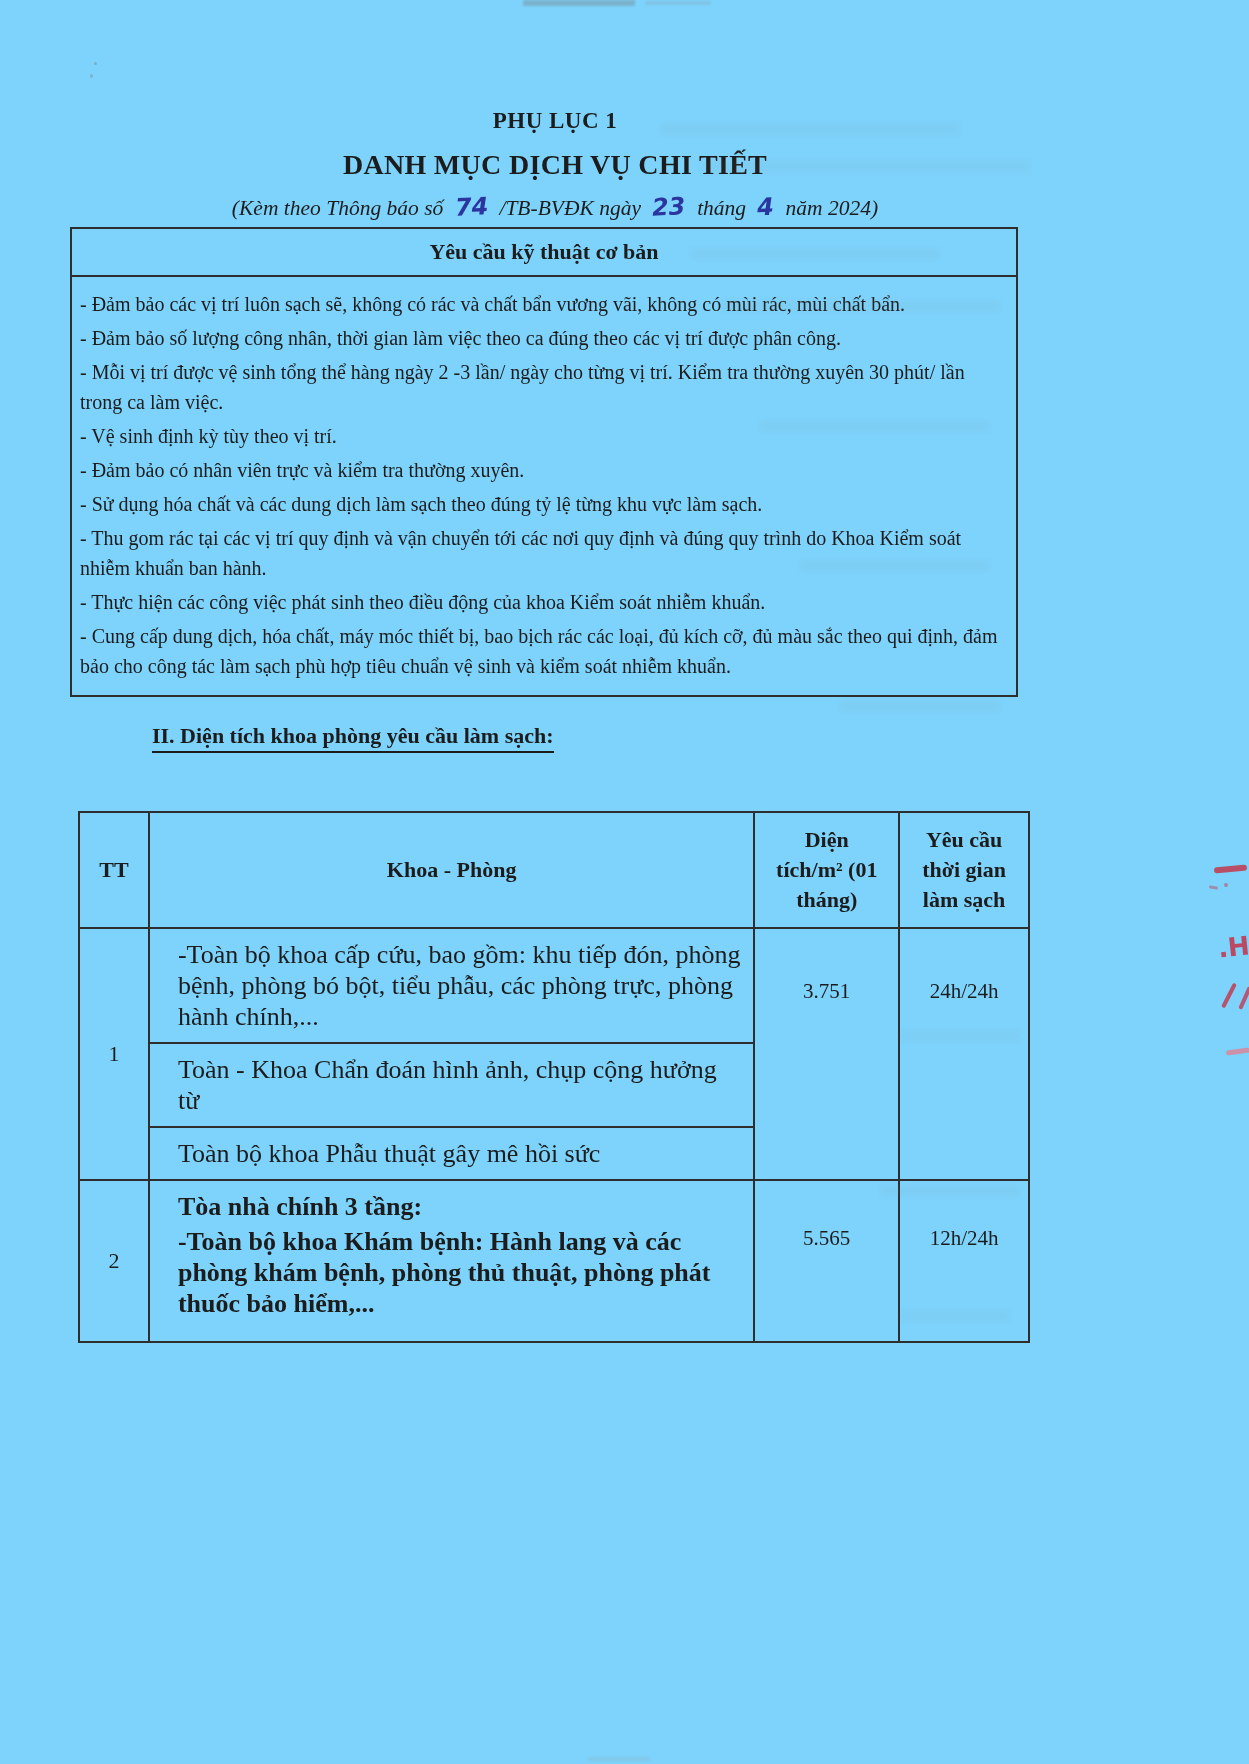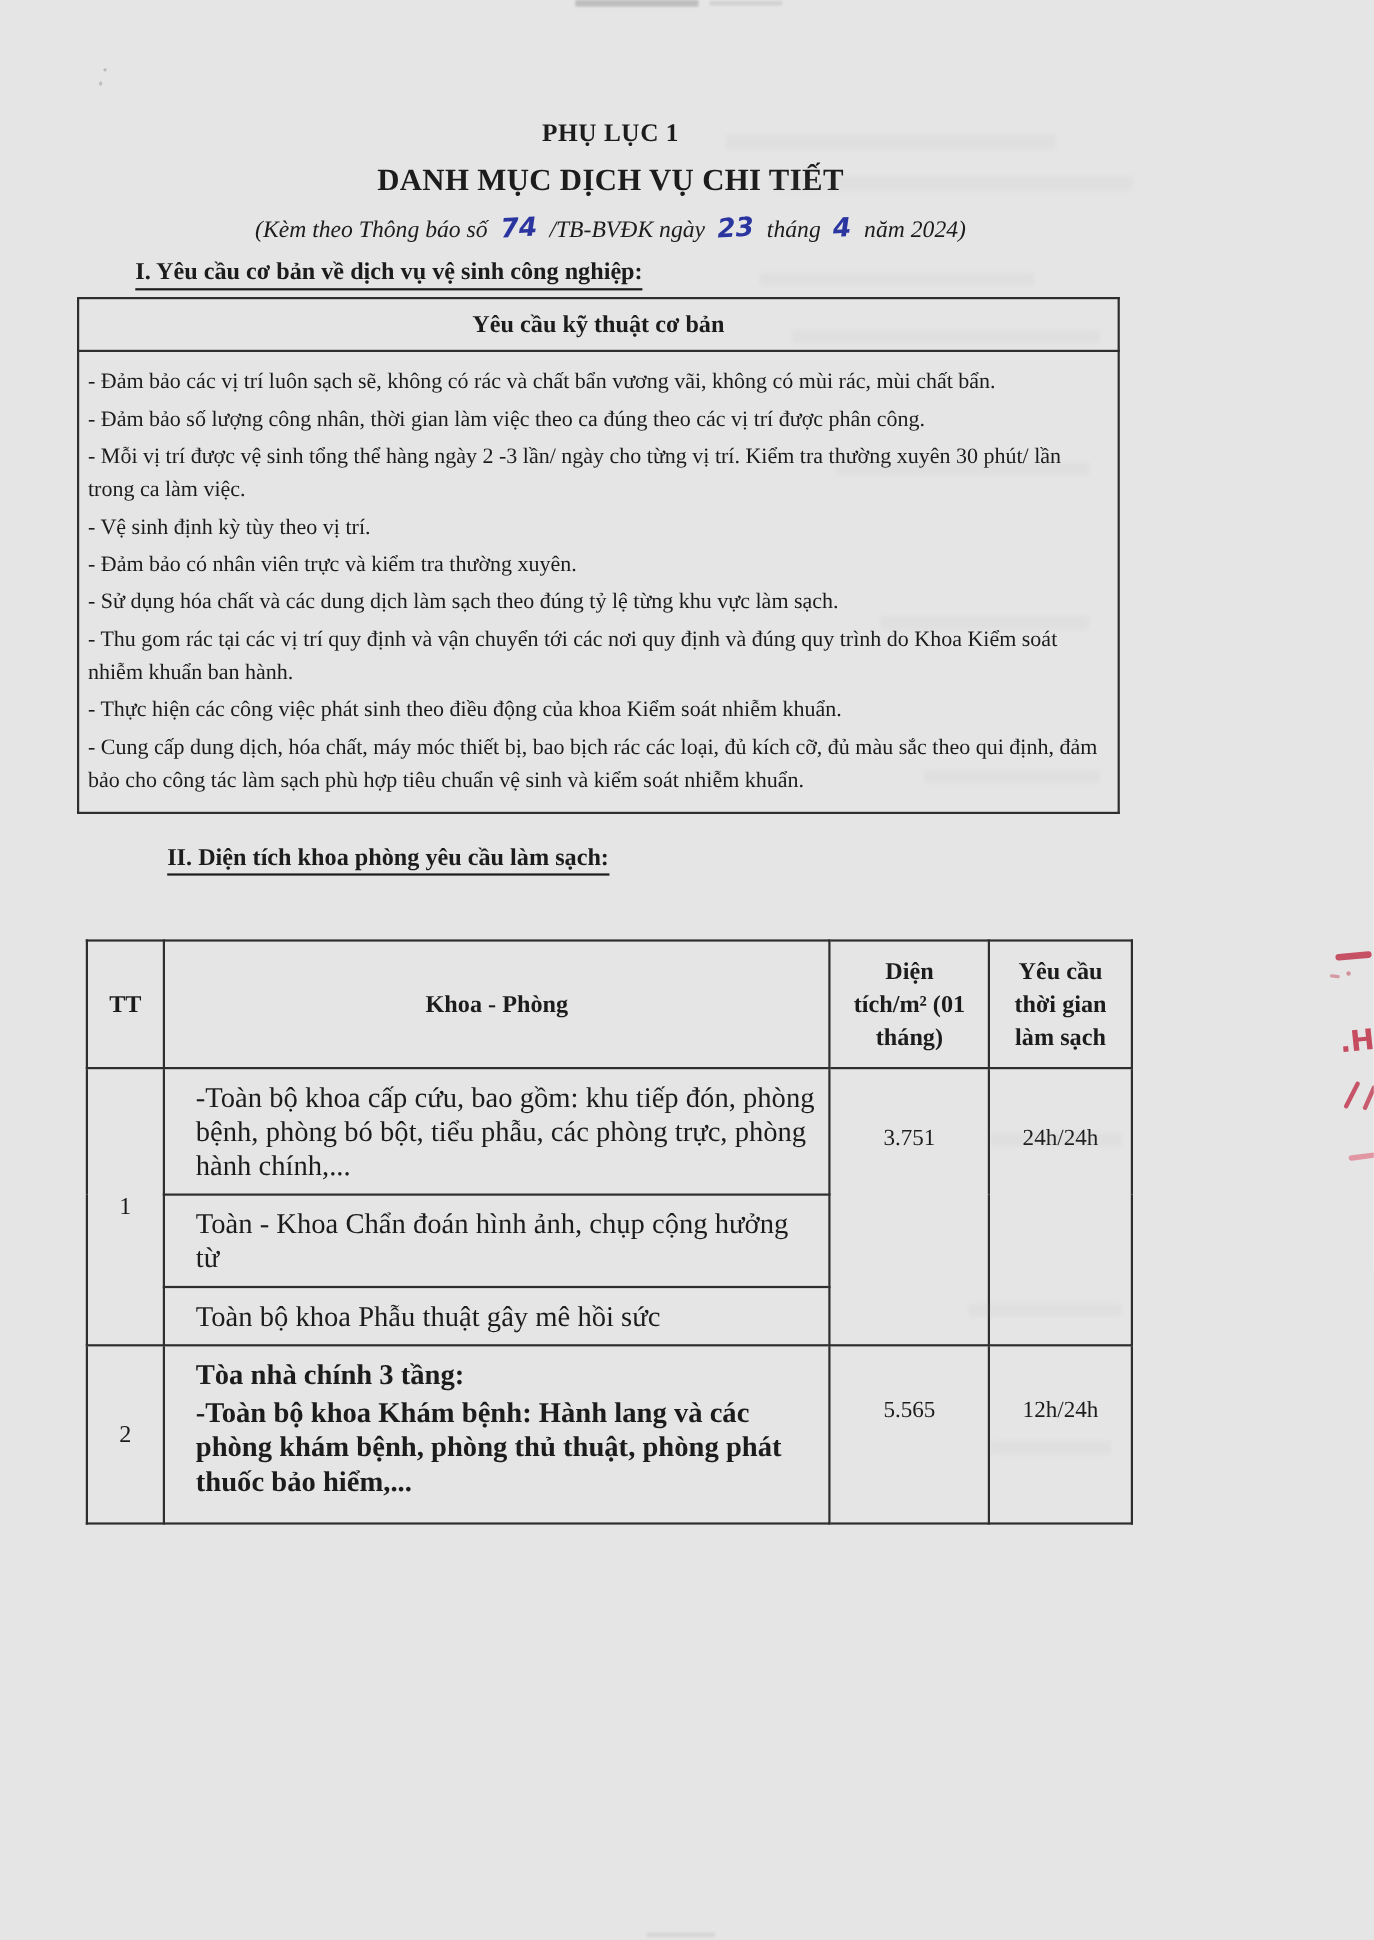--- a/index.html
+++ b/index.html
@@ -2,21 +2,21 @@
 <html><head>
 <meta charset="utf-8">
 <style>
   * { box-sizing: border-box; }
   html,body { margin:0; padding:0; }
   body { background:#ffffff; }
 
   .page {
     position:relative;
     width:1249px; height:1764px;
-    background:#e5e5e5;
+    background:#7dd3fc;
     font-family:"Liberation Serif", serif;
     color:#1c1c1c;
     overflow:hidden;
   }
 
   .content { position:absolute; left:70px; top:0; width:970px; }
 
   .title1 { margin-top:108px; text-align:center; font-weight:bold; font-size:23px; letter-spacing:.5px; }
   .title2 { margin-top:15px; text-align:center; font-weight:bold; font-size:28px; letter-spacing:.3px; }
 
@@ -85,23 +85,20 @@
     <div class="subtitle">
       <span class="it">(Kèm theo Thông báo số</span>
       <span class="hw">74</span>
       <span class="it">/TB-BVĐK ngày</span>
       <span class="hw">23</span>
       <span class="it">tháng</span>
       <span class="hw">4</span>
       <span class="it">năm 2024)</span>
     </div>
 
-    <div class="heading heading1">
-      <span class="ul">I. Yêu cầu cơ bản về dịch vụ vệ sinh công nghiệp:</span>
-    </div>
 
     <table class="t1">
       <thead>
         <tr>
           <th>Yêu cầu kỹ thuật cơ bản</th>
         </tr>
       </thead>
       <tbody>
         <tr>
           <td>

